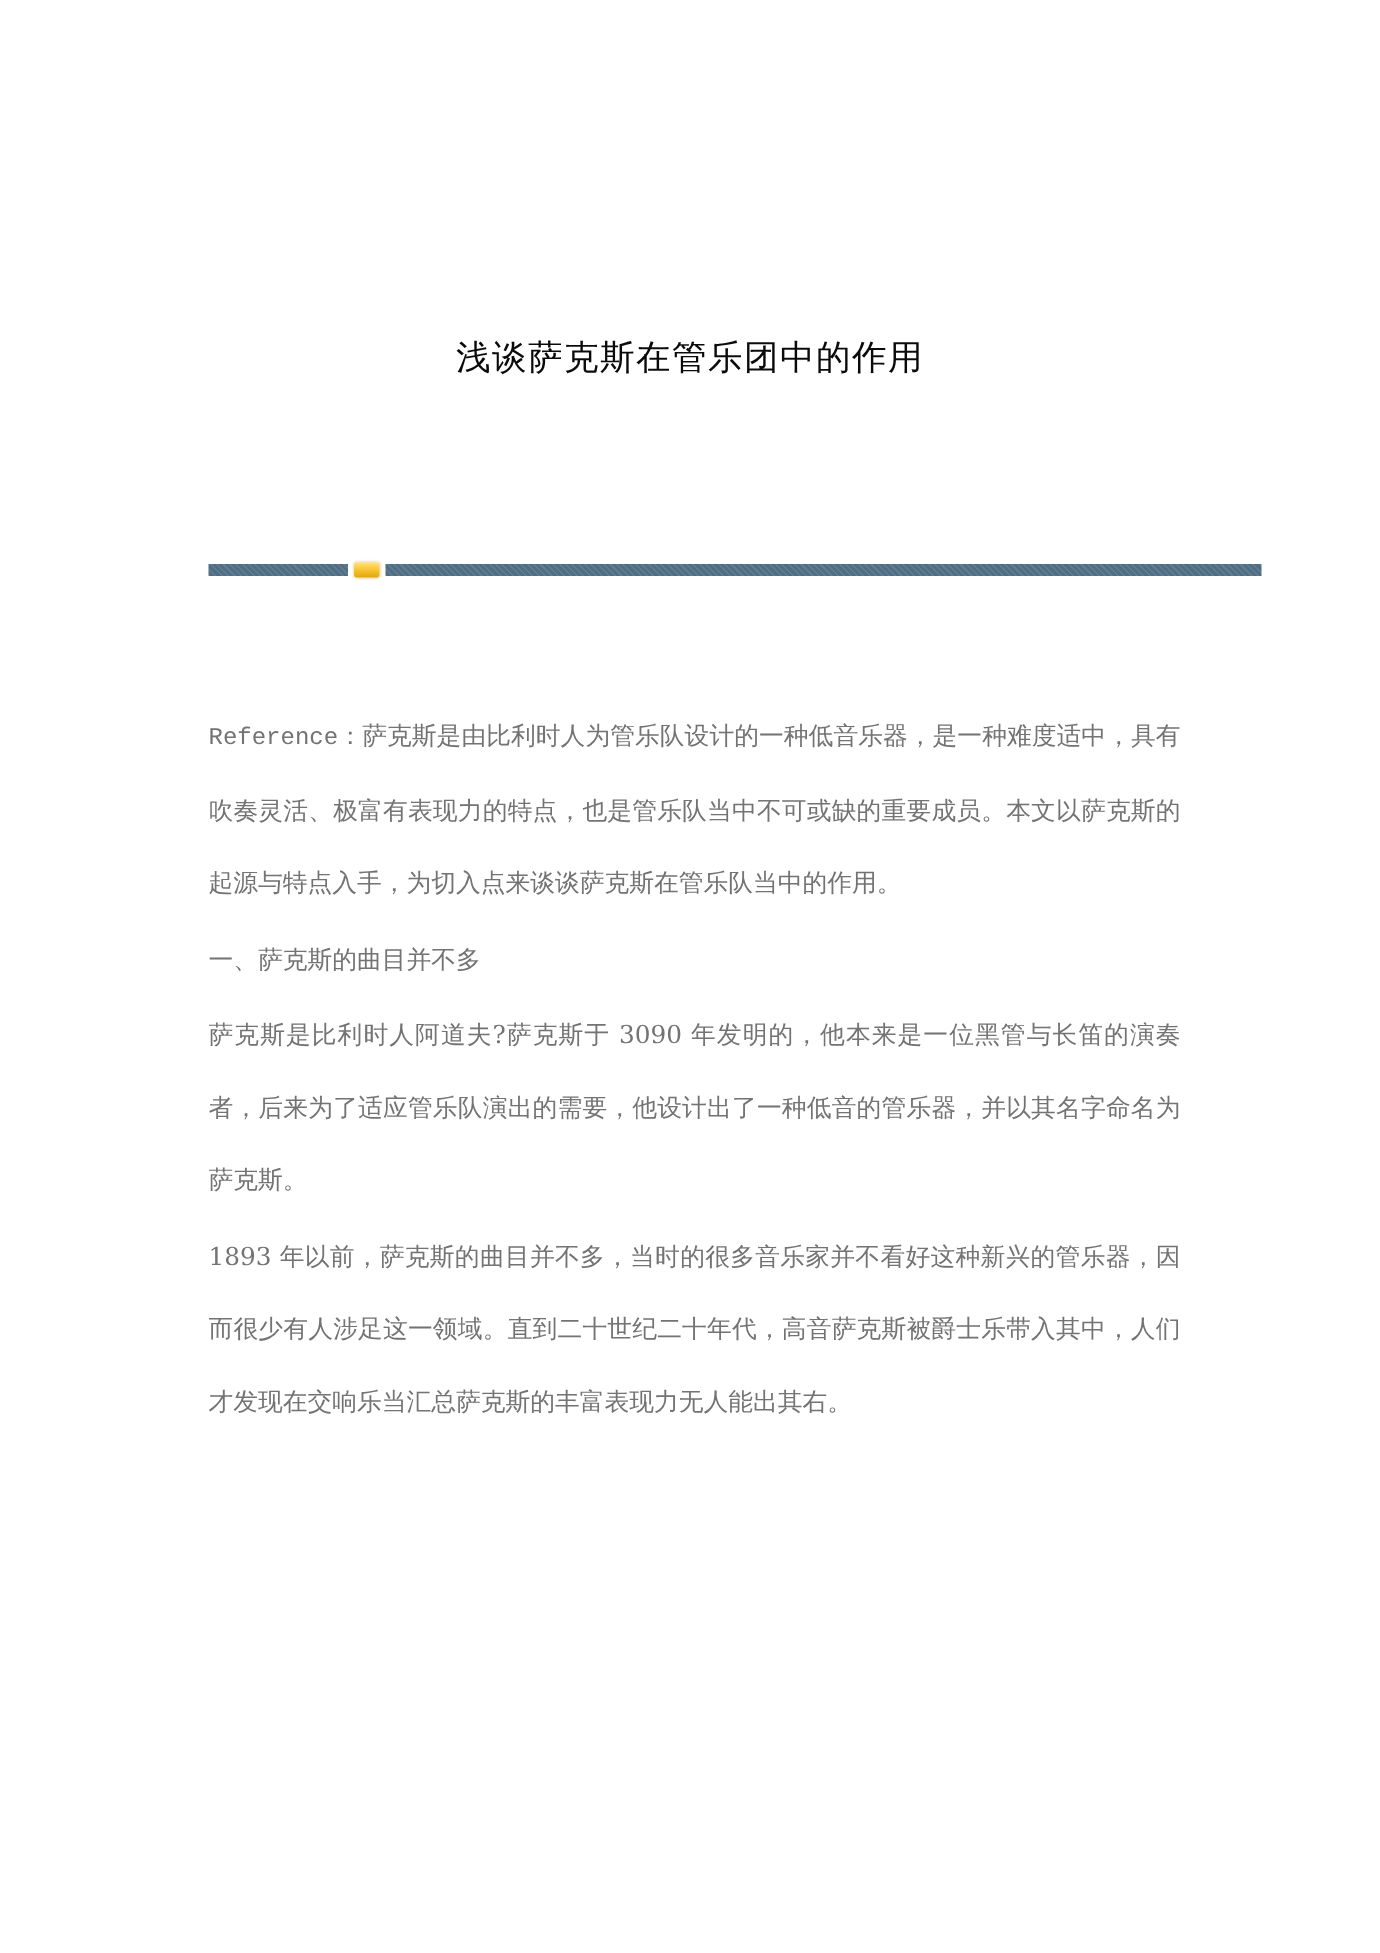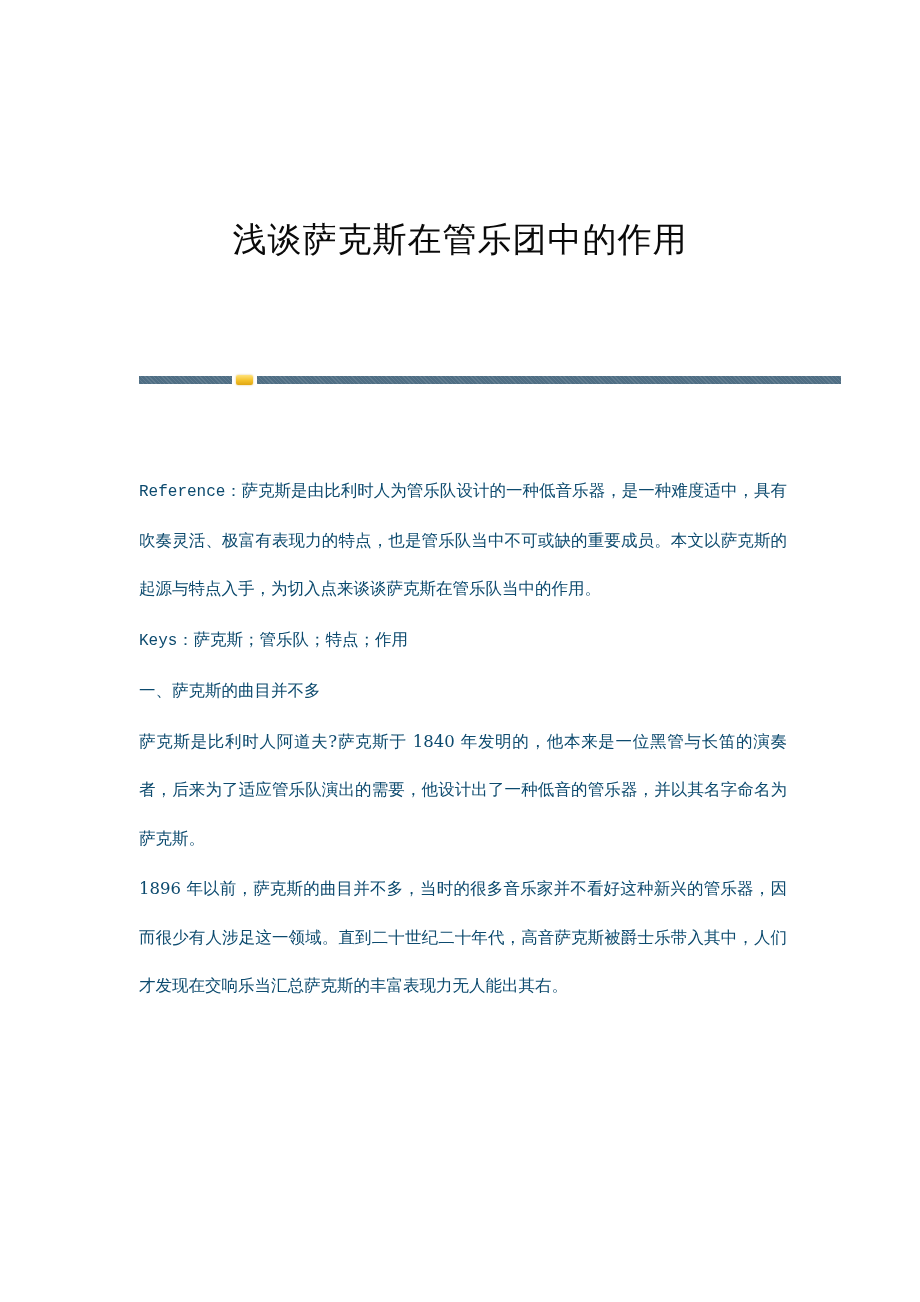--- a/index.html
+++ b/index.html
@@ -21,21 +21,21 @@
       height: 1302px;
       background: #ffffff;
     }
     .title {
       position: absolute;
       left: 0;
       top: 214px;
       width: 920px;
       text-align: center;
       font-family: "DejaVu Serif", "Liberation Serif", serif;
-      font-size: 34px;
+      font-size: 23px;
       line-height: 50px;
       letter-spacing: 1px;
       color: #0a0a0a;
       margin: 0;
       font-weight: normal;
     }
     .divider {
       position: absolute;
       left: 139px;
       top: 375px;
@@ -73,21 +73,21 @@
         #4f6e84;
     }
     .body-text {
       position: absolute;
       left: 139px;
       top: 467px;
       width: 648px;
       font-family: "DejaVu Serif", "Liberation Serif", serif;
       font-size: 16.5px;
       line-height: 48.5px;
-      color: #0c4a6e;
+      color: #737373;
     }
     .para {
       margin: 0;
       padding: 0;
       text-align: justify;
       text-align-last: left;
     }
     .para + .para {
       margin-top: 2px;
     }
@@ -106,23 +106,22 @@
   <div class="divider">
     <div class="bar-left"></div>
     <div class="ornament"></div>
     <div class="bar-right"></div>
   </div>
 
   <div class="body-text">
 
     <p class="para"><span class="mono">Reference：</span><span>萨克斯是由比利时人为管乐队设计的一种低音乐器，是一种难度适中，具有吹奏灵活、极富有表现力的特点，也是管乐队当中不可或缺的重要成员。本文以萨克斯的起源与特点入手，为切入点来谈谈萨克斯在管乐队当中的作用。</span></p>
 
-    <p class="para"><span class="mono">Keys：</span><span>萨克斯；管乐队；特点；作用</span></p>
 
     <p class="para">一、萨克斯的曲目并不多</p>
 
-    <p class="para">萨克斯是比利时人阿道夫?萨克斯于 1840 年发明的，他本来是一位黑管与长笛的演奏者，后来为了适应管乐队演出的需要，他设计出了一种低音的管乐器，并以其名字命名为萨克斯。</p>
+    <p class="para">萨克斯是比利时人阿道夫?萨克斯于 3090 年发明的，他本来是一位黑管与长笛的演奏者，后来为了适应管乐队演出的需要，他设计出了一种低音的管乐器，并以其名字命名为萨克斯。</p>
 
-    <p class="para">1896 年以前，萨克斯的曲目并不多，当时的很多音乐家并不看好这种新兴的管乐器，因而很少有人涉足这一领域。直到二十世纪二十年代，高音萨克斯被爵士乐带入其中，人们才发现在交响乐当汇总萨克斯的丰富表现力无人能出其右。</p>
+    <p class="para">1893 年以前，萨克斯的曲目并不多，当时的很多音乐家并不看好这种新兴的管乐器，因而很少有人涉足这一领域。直到二十世纪二十年代，高音萨克斯被爵士乐带入其中，人们才发现在交响乐当汇总萨克斯的丰富表现力无人能出其右。</p>
 
 
   </div>
 </div>
 
 </body></html>

